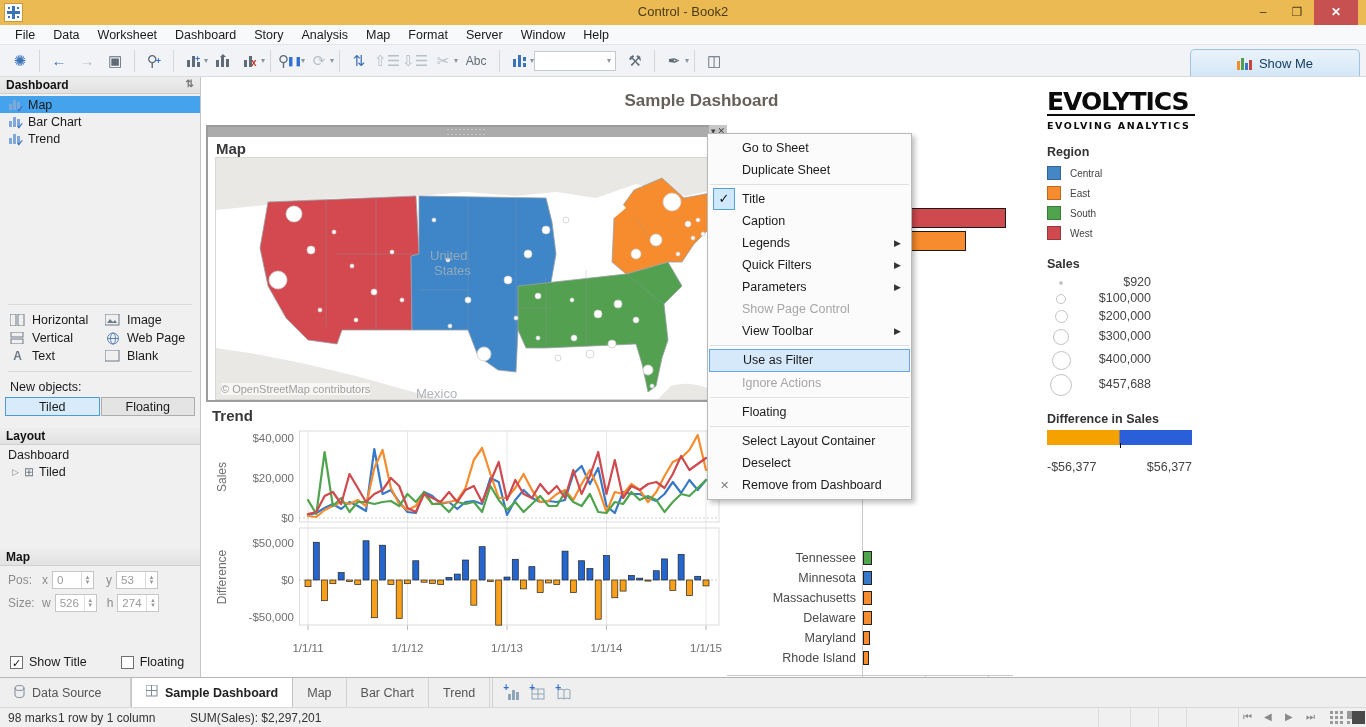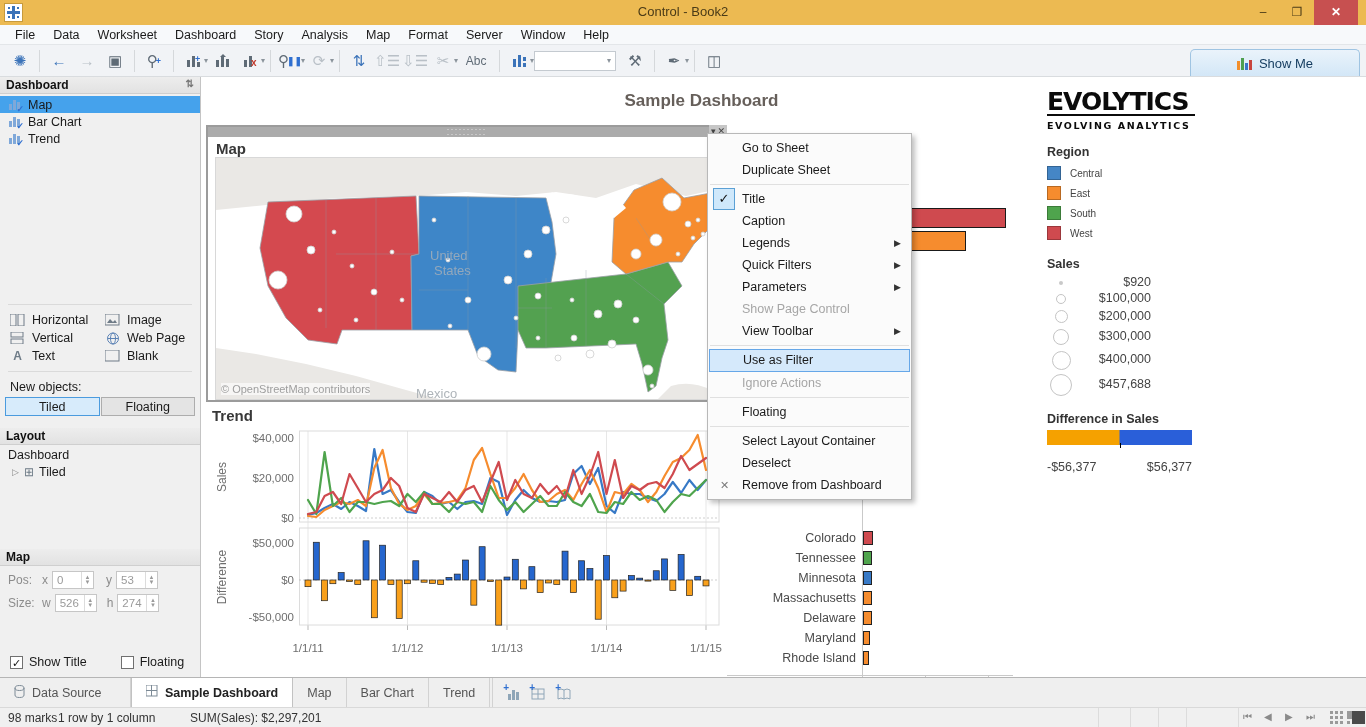--- a/index.html
+++ b/index.html
@@ -581,24 +581,20 @@
           <polyline points="102.0,89.0 110.3,87.0 118.6,71.0 126.9,67.0 135.2,79.0 143.5,49.0 151.8,63.0 160.0,77.0 168.3,69.0 176.6,65.0 184.9,53.0 193.2,61.0 201.5,83.0 209.8,87.0 218.1,69.0 226.4,73.0 234.7,77.0 243.0,67.0 251.3,77.0 259.5,65.0 267.8,61.0 276.1,77.0 284.4,57.0 292.7,37.0 301.0,75.0 309.3,55.0 317.6,69.0 325.9,73.0 334.2,59.0 342.5,69.0 350.8,61.0 359.0,73.0 367.3,45.0 375.6,69.0 383.9,51.0 392.2,27.0 400.5,69.0 408.8,35.0 417.1,73.0 425.4,61.0 433.7,65.0 442.0,59.0 450.3,57.0 458.5,63.0 466.8,49.0 475.1,31.0 483.4,45.0 491.7,39.0 500.0,33.0" fill="none" stroke="#CF4A4F" stroke-width="2.2" stroke-linejoin="round" stroke-linecap="round"></polyline>
         </svg>
     </div>
 
     <div id="barchart-panel">
       <div id="bc-top-bars">
           <div class="hbar" style="left: 0px; top: 83px; height: 20px; width: 279.172px; background: rgb(207, 74, 79);"></div>
           <div class="hbar" style="left: 0px; top: 106px; height: 20px; width: 238.95px; background: rgb(246, 140, 46);"></div>
         </div>
       <div id="bc-rows" style="position:absolute;left:0;top:340px;width:312px;height:210px;overflow:hidden;">
-          <div class="state-row" style="left: 0px; top: 63px; width: 312px;">
-            <span class="state-label" style="right: 183px;">Colorado</span>
-            <span class="state-bar" style="left: 136px; width: 10.08px; background: rgb(207, 74, 79);"></span>
-          </div>
           <div class="state-row" style="left: 0px; top: 83px; width: 312px;">
             <span class="state-label" style="right: 183px;">Tennessee</span>
             <span class="state-bar" style="left: 136px; width: 9.45px; background: rgb(79, 164, 77);"></span>
           </div>
           <div class="state-row" style="left: 0px; top: 103px; width: 312px;">
             <span class="state-label" style="right: 183px;">Minnesota</span>
             <span class="state-bar" style="left: 136px; width: 9.45px; background: rgb(55, 121, 198);"></span>
           </div>
           <div class="state-row" style="left: 0px; top: 123px; width: 312px;">
             <span class="state-label" style="right: 183px;">Massachusetts</span>

